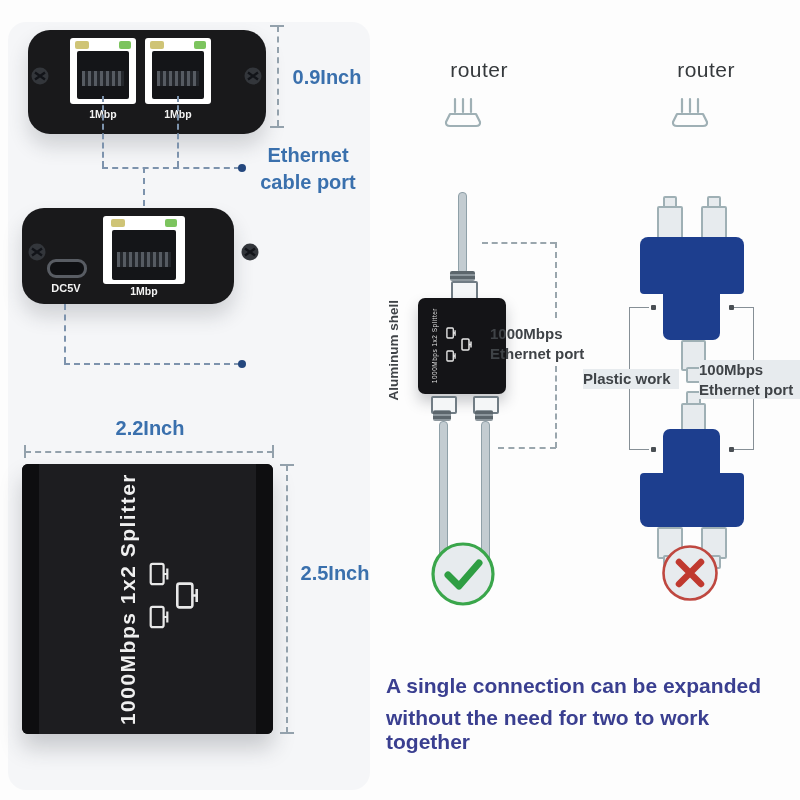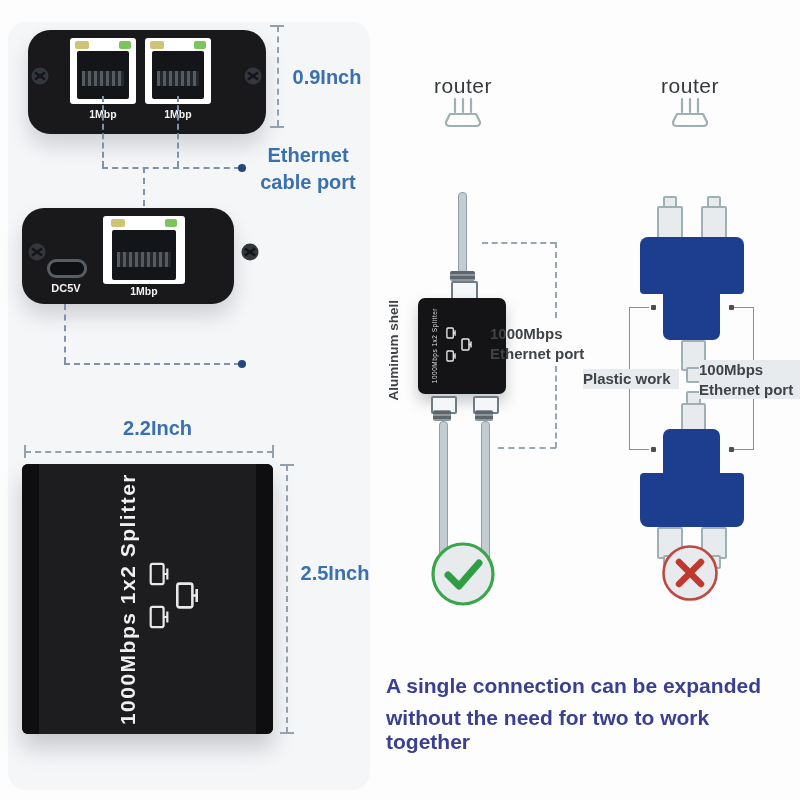--- a/index.html
+++ b/index.html
@@ -28,21 +28,21 @@
   .dash-h{border-top:2px dashed #7d93ad;height:0;}
   .dim-v{border-left:2px dashed #93a1ac;width:0;}
   .dim-h{border-top:2px dashed #93a1ac;height:0;}
   .tick-h{border-top:2px solid #93a1ac;height:0;width:14px;}
   .tick-v{border-left:2px solid #93a1ac;width:0;height:13px;}
   .conn-dot{width:8px;height:8px;border-radius:50%;background:#24477e;}
   .blue-label{color:#3a70ad;font-weight:bold;font-size:20px;line-height:1.35;text-align:center;}
 
   
   .gray-label{color:#3f4347;font-weight:600;font-size:15px;line-height:1.3;}
-  .router-label{color:#35393c;font-size:21px;text-align:center;letter-spacing:.5px;margin-top:16px;}
+  .router-label{color:#35393c;font-size:21px;text-align:right;letter-spacing:.5px;}
   .cable{background:#c3ccd1;border:1.5px solid #8fa0a8;border-radius:4px;}
   .gplug-crimp{background:#5c666c;border-radius:2px;
         background-image:repeating-linear-gradient(0deg,#8d979d 0 2px,#5c666c 2px 5px);}
   .gplug-body{background:#f4f6f7;border:2px solid #707c84;border-radius:2px;}
   .blue{background:#1d3e8e;}
   .bplug{border:2px solid #9fb0b5;background:#e7ebee;border-radius:2px;}
   .sline-v{border-left:1.5px solid #868f96;width:0;}
   .sline-h{border-top:1.5px solid #868f96;height:0;}
   .gdash-v{border-left:2px dashed #9aa6ad;width:0;}
   .gdash-h{border-top:2px dashed #9aa6ad;height:0;}
@@ -117,21 +117,21 @@
     </div>
     <div class="abs usbc" style="left:25px;top:51px;width:34px;height:13px;"></div>
     <div class="abs devlabel" style="left:16px;top:74px;width:56px;font-size:11px;">DC5V</div>
     <div class="abs devlabel" style="left:96px;top:77px;width:52px;font-size:10.5px;">1Mbp</div>
   </div>
 
   <div class="abs dash-v" style="left:64px;top:304px;height:59px;"></div>
   <div class="abs dash-h" style="left:64px;top:363px;width:176px;"></div>
   <div class="abs conn-dot" style="left:238px;top:360px;"></div>
 
-  <div class="abs blue-label" style="left:108px;top:415px;width:84px;font-size:20px;text-align:right;">2.2Inch</div>
+  <div class="abs blue-label" style="left:108px;top:415px;width:84px;font-size:20px;">2.2Inch</div>
   <div class="abs dim-h" style="left:25px;top:451px;width:248px;"></div>
   <div class="abs tick-v" style="left:24px;top:445px;"></div>
   <div class="abs tick-v" style="left:272px;top:445px;"></div>
 
   <div class="abs" style="left:22px;top:464px;width:251px;height:270px;background:#1d1d20;border-radius:6px;box-shadow:0 14px 22px rgba(40,45,55,.22);">
     <div class="abs" style="left:0;top:0;width:17px;height:270px;background:#0e0e10;border-radius:6px 0 0 6px;"></div>
     <div class="abs" style="left:234px;top:0;width:17px;height:270px;background:#0e0e10;border-radius:0 6px 6px 0;"></div>
     <div class="abs flexc" style="left:78px;top:0;width:56px;height:270px;">
       <span class="vtext" style="color:#efefef;font-weight:bold;font-size:21px;letter-spacing:1.5px;white-space:nowrap;">1000Mbps 1x2 Splitter</span>
     </div>

